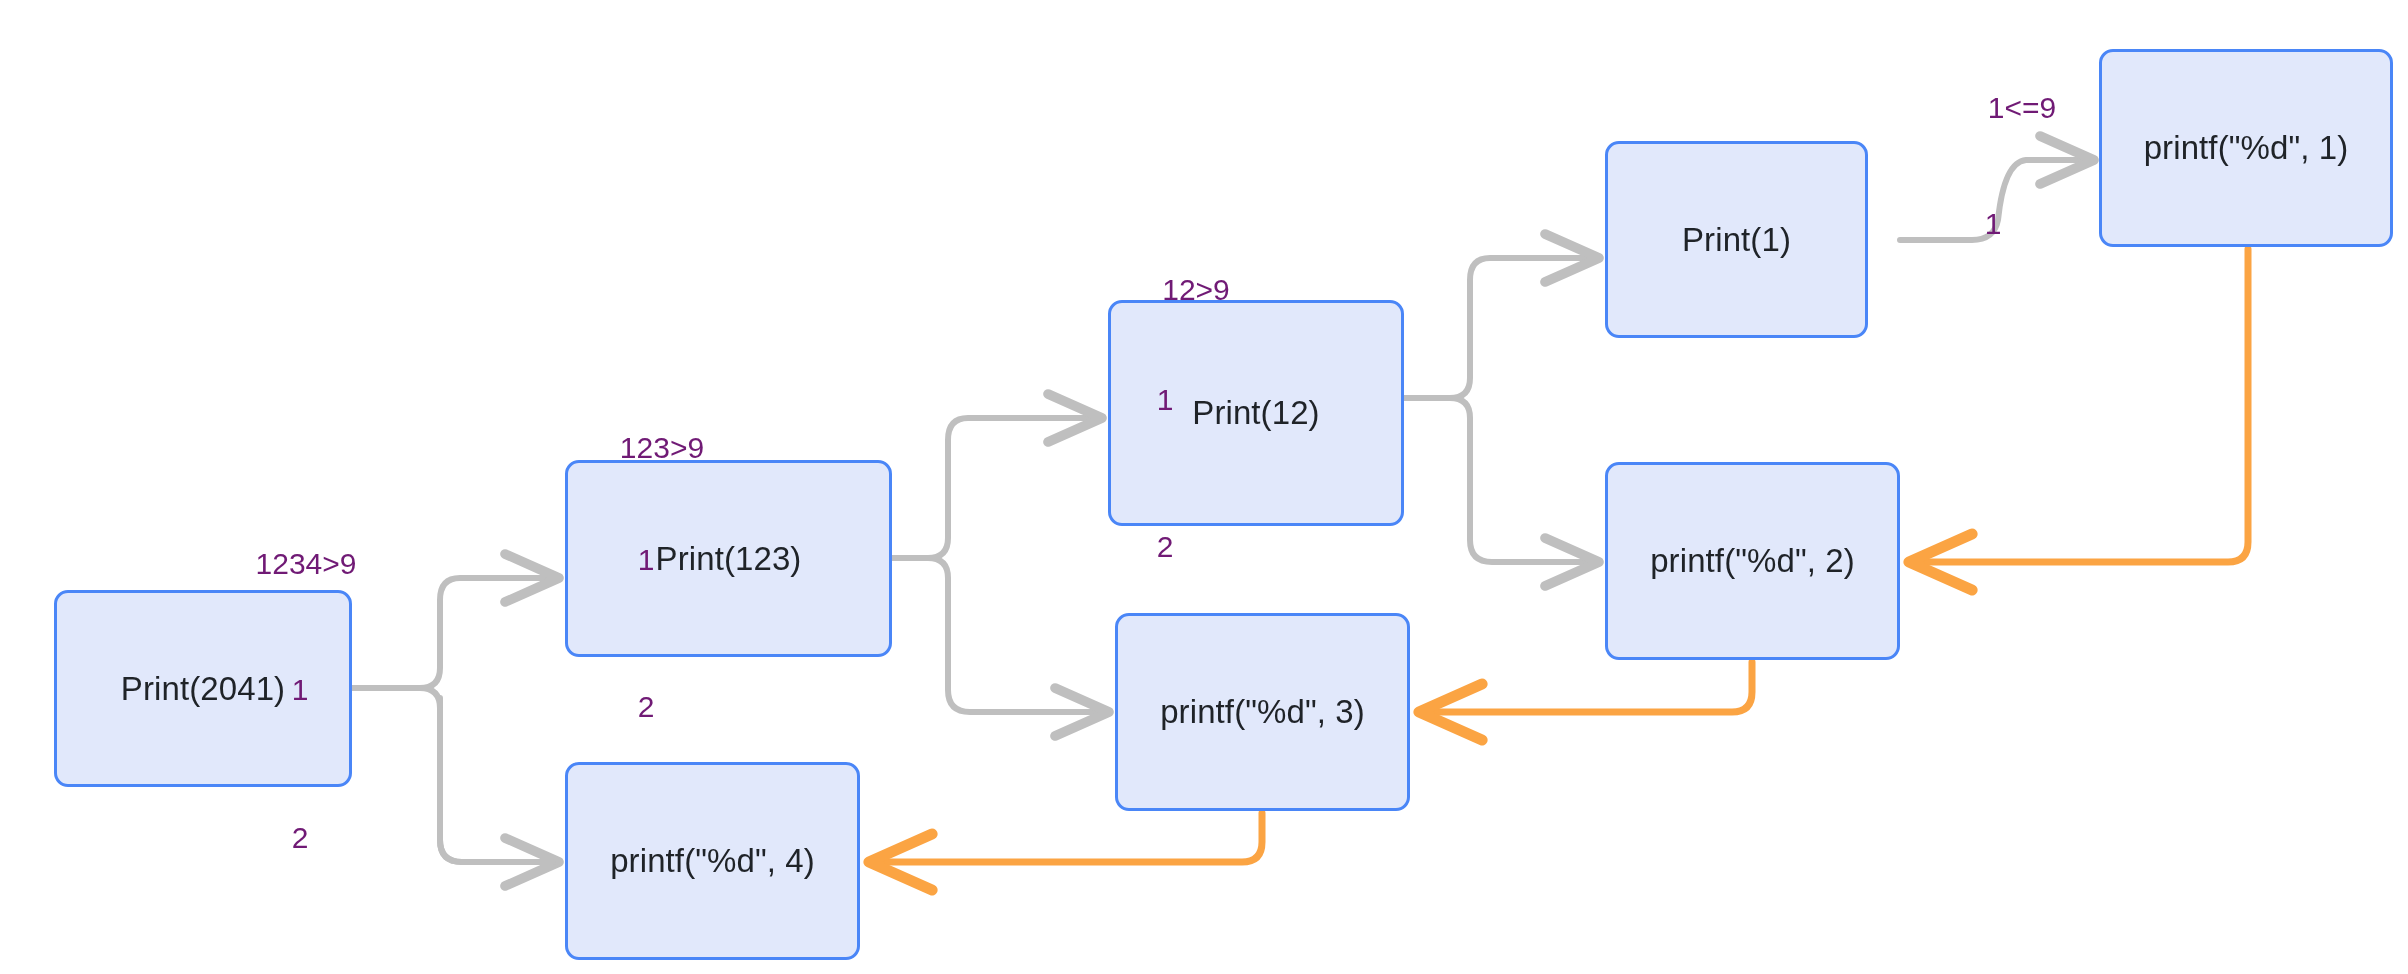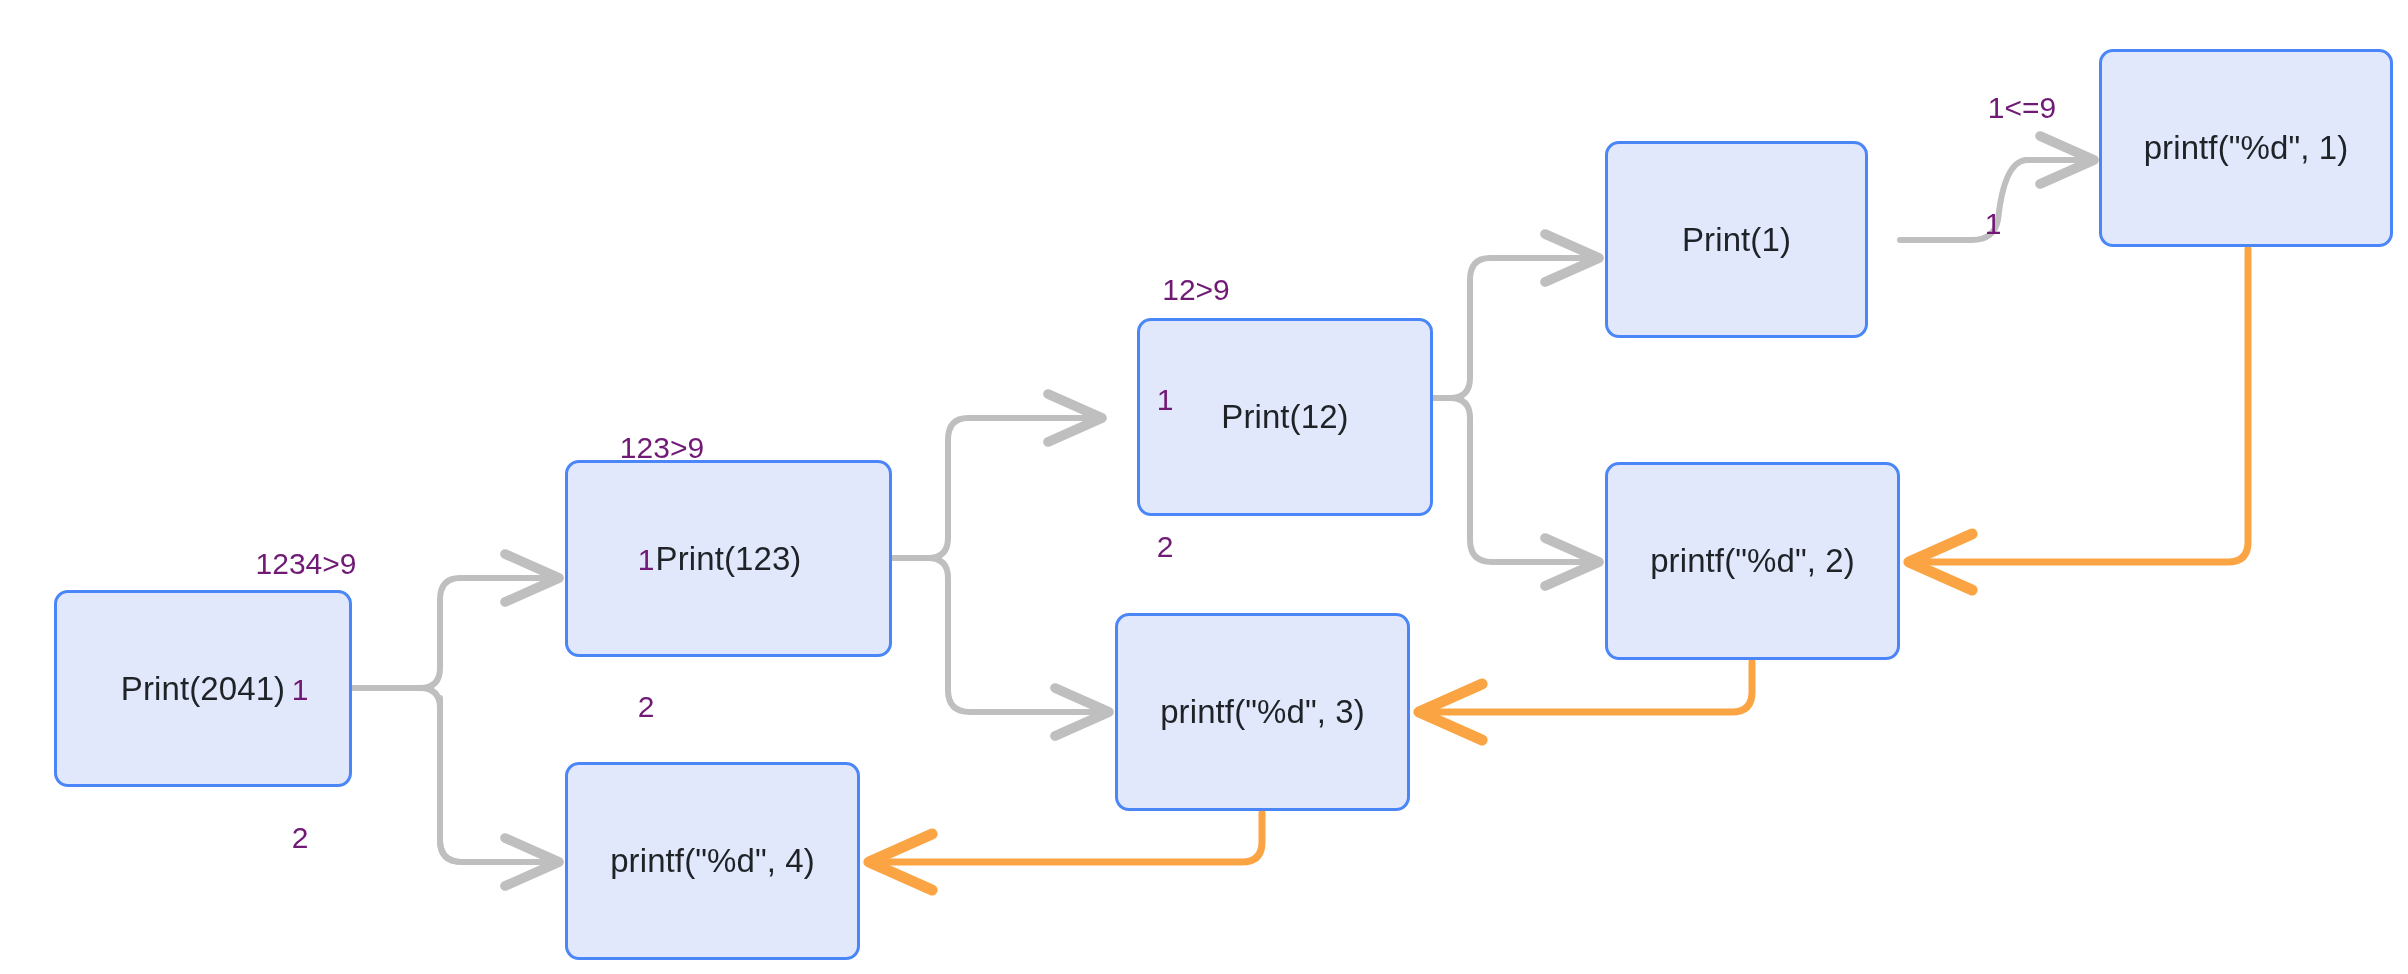--- a/index.html
+++ b/index.html
@@ -83,21 +83,21 @@
       <path d="M1262,813 L 1262,842 Q 1262,862 1242,862 L 876,862" marker-end="url(#orange-arrow)"></path>
     </g>
   </svg>
 
   <div class="node" style="left:54px; top:590px; width:298px; height:197px;">
     <span>Print(2041)</span>
   </div>
   <div class="node" style="left:565px; top:460px; width:327px; height:197px;">
     <span>Print(123)</span>
   </div>
-  <div class="node" style="left:1108px; top:318px; width:296px; height:198px;margin-left:29px;">
+  <div class="node" style="left:1108px; top:300px; width:296px; height:226px;">
     <span>Print(12)</span>
   </div>
   <div class="node" style="left:1605px; top:141px; width:263px; height:197px;">
     <span>Print(1)</span>
   </div>
   <div class="node" style="left:2099px; top:49px; width:294px; height:198px;">
     <span>printf("%d", 1)</span>
   </div>
   <div class="node" style="left:1605px; top:462px; width:295px; height:198px;">
     <span>printf("%d", 2)</span>

